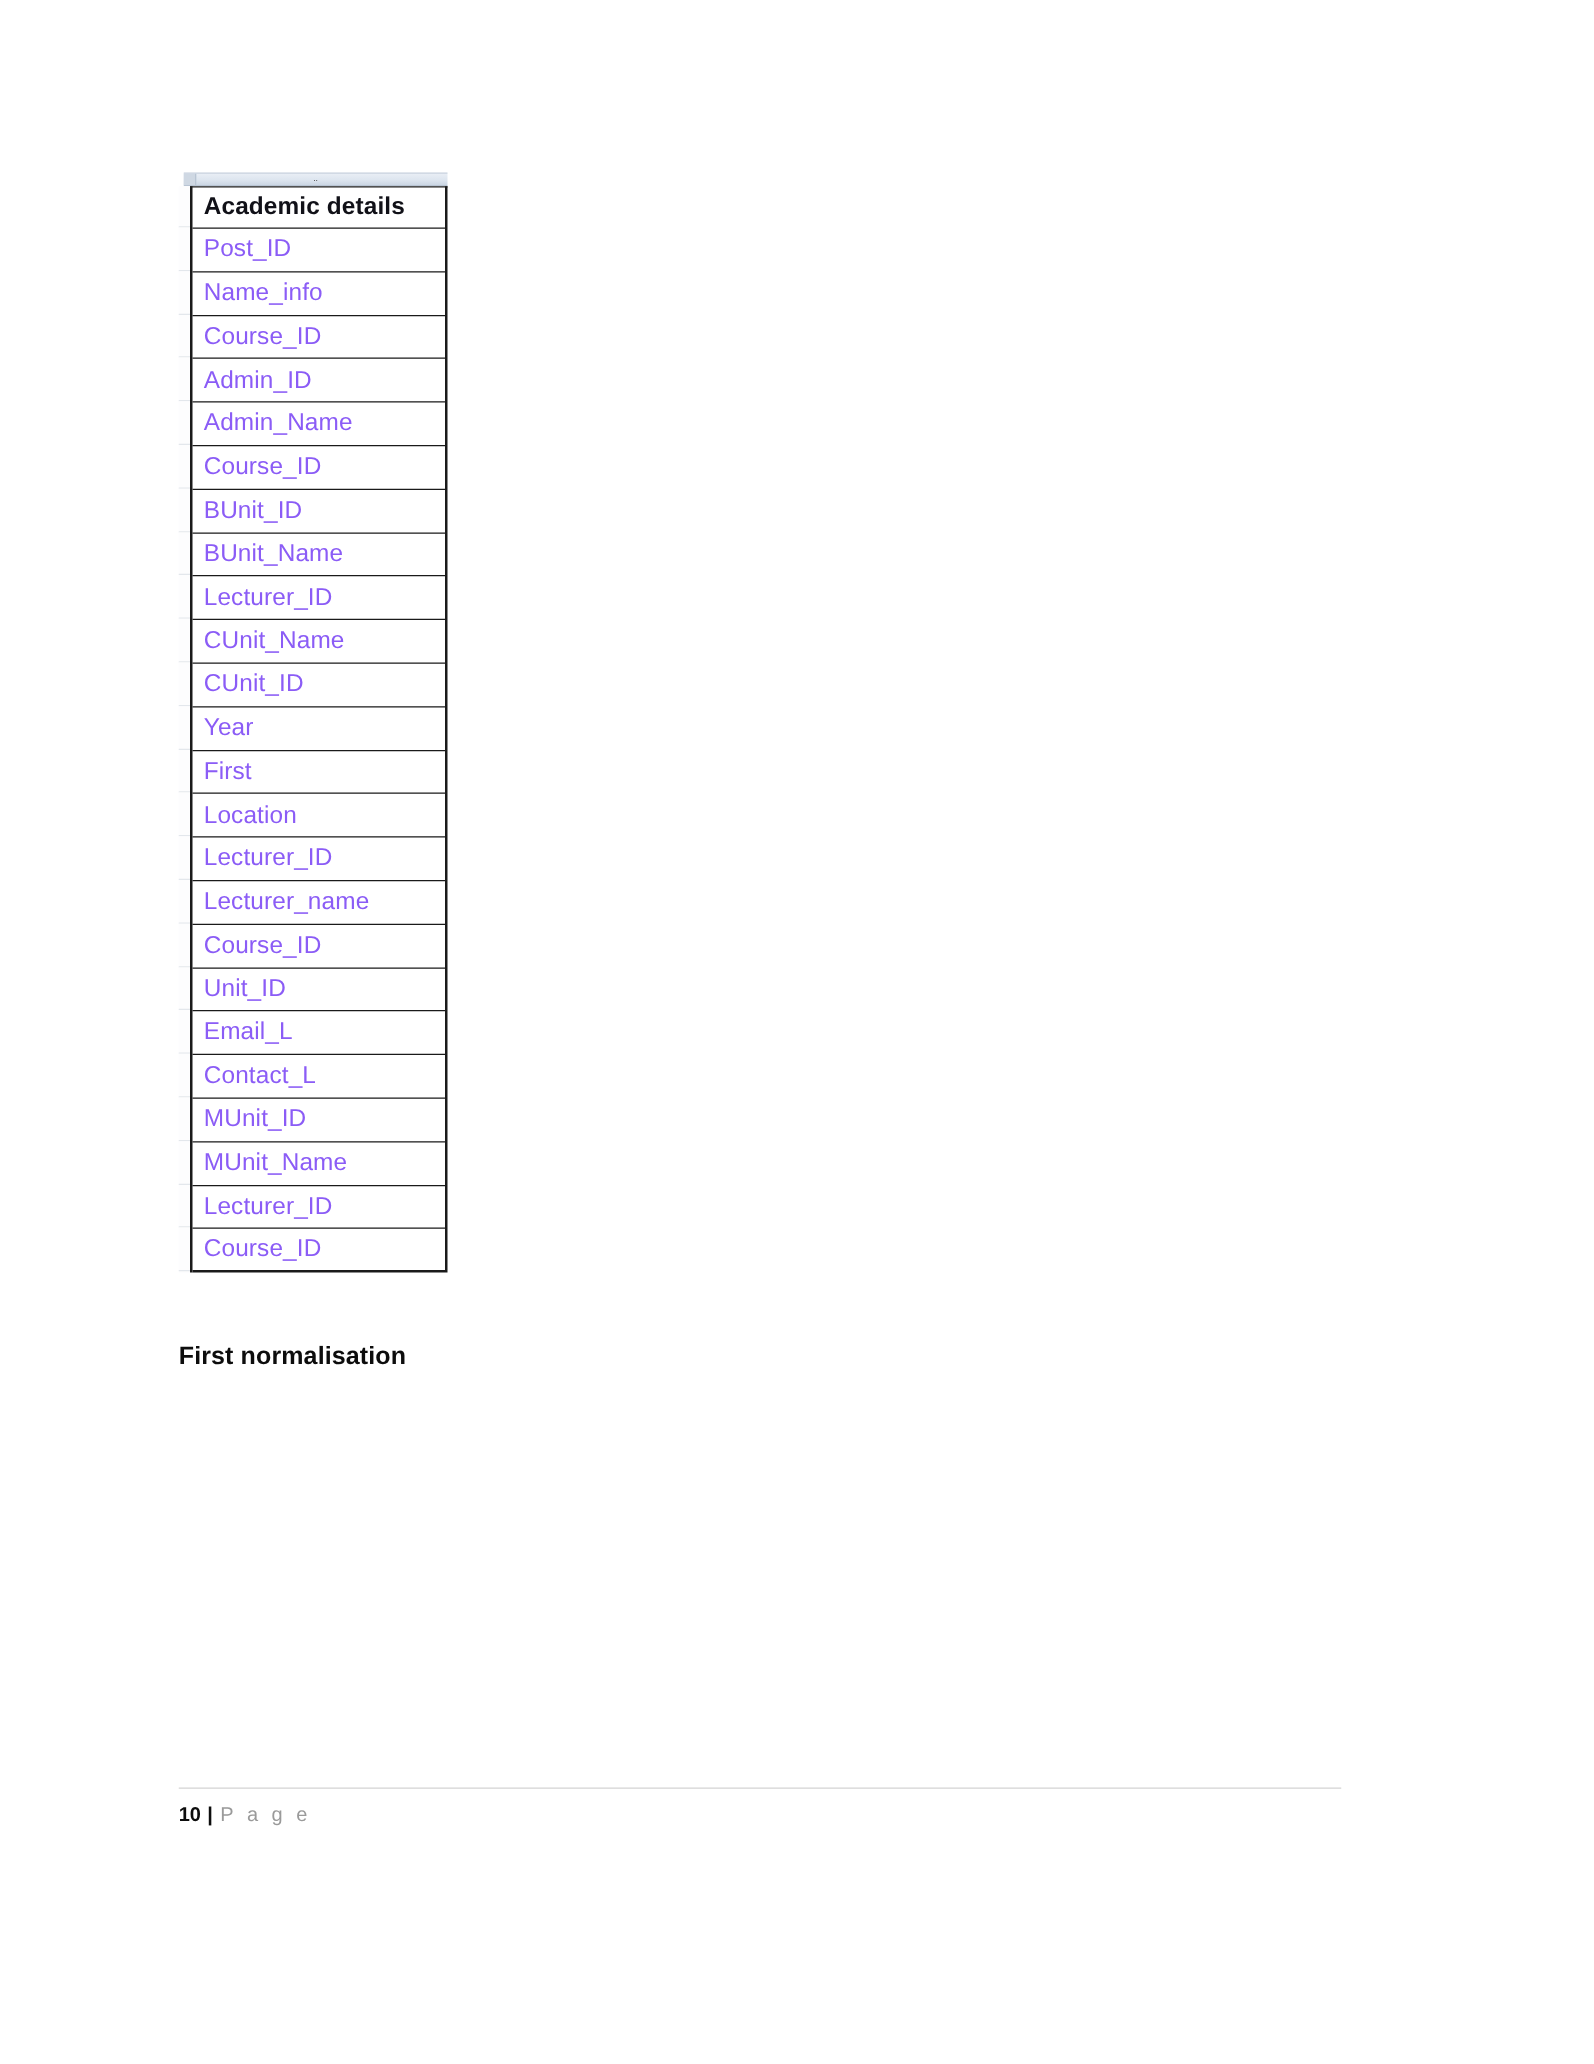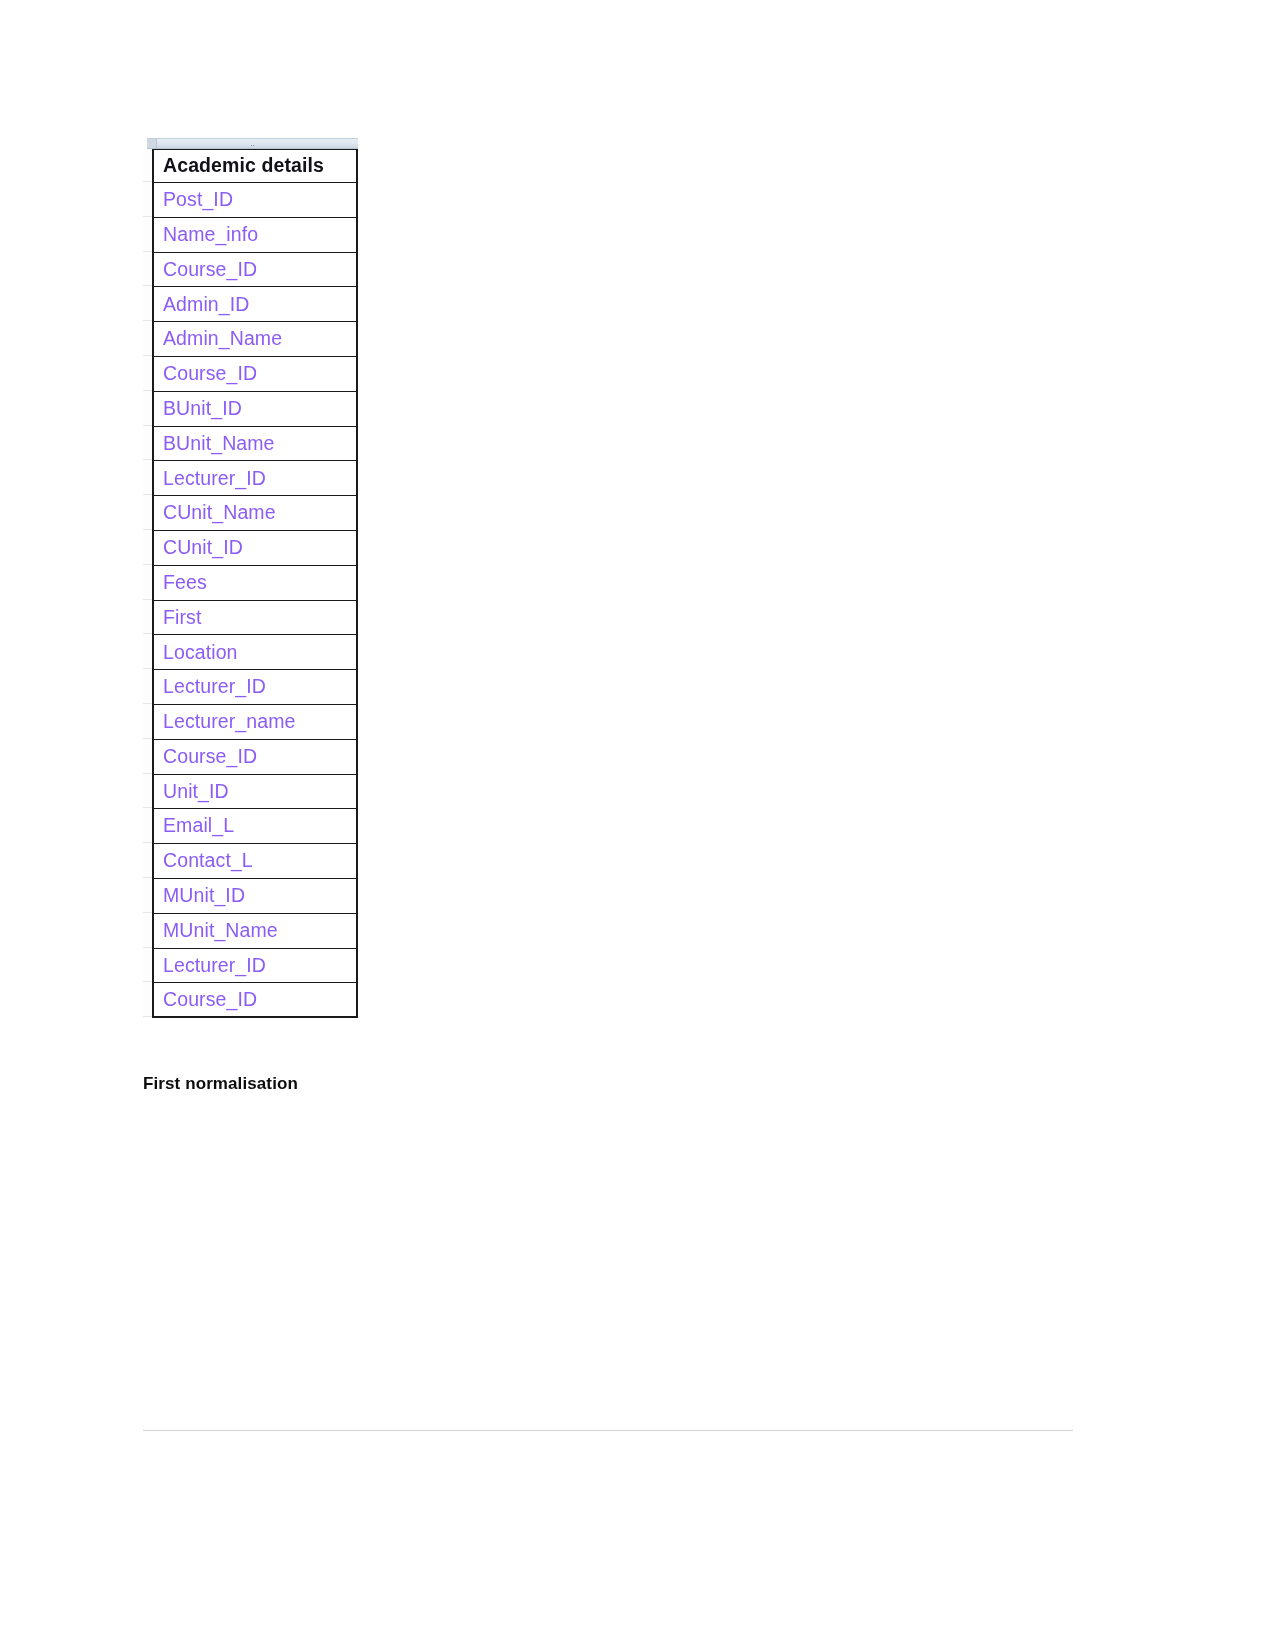--- a/index.html
+++ b/index.html
@@ -118,21 +118,21 @@
   .sheet-cell.last {
     border-bottom: 2px solid #1a1a1a;
   }
 
   
   .doc-heading {
     position: absolute;
     left: 143px;
     top: 1074px;
     font-family: "Liberation Sans", sans-serif;
-    font-size: 17px;
+    font-size: 20px;
     font-weight: bold;
     color: #0d0d0d;
     letter-spacing: 0.1px;
   }
 
   .doc-paragraph {
     position: absolute;
     left: 143px;
     top: 1134px;
     width: 930px;
@@ -225,21 +225,21 @@
         <div class="sheet-cell">Name_info</div>
         <div class="sheet-cell">Course_ID</div>
         <div class="sheet-cell">Admin_ID</div>
         <div class="sheet-cell">Admin_Name</div>
         <div class="sheet-cell">Course_ID</div>
         <div class="sheet-cell">BUnit_ID</div>
         <div class="sheet-cell">BUnit_Name</div>
         <div class="sheet-cell">Lecturer_ID</div>
         <div class="sheet-cell">CUnit_Name</div>
         <div class="sheet-cell">CUnit_ID</div>
-        <div class="sheet-cell">Fees</div>
+        <div class="sheet-cell">Year</div>
         <div class="sheet-cell">First</div>
         <div class="sheet-cell">Location</div>
         <div class="sheet-cell">Lecturer_ID</div>
         <div class="sheet-cell">Lecturer_name</div>
         <div class="sheet-cell">Course_ID</div>
         <div class="sheet-cell">Unit_ID</div>
         <div class="sheet-cell">Email_L</div>
         <div class="sheet-cell">Contact_L</div>
         <div class="sheet-cell">MUnit_ID</div>
         <div class="sheet-cell">MUnit_Name</div>
@@ -247,15 +247,20 @@
         <div class="sheet-cell last">Course_ID</div>
       </div>
     </div>
   </div>
 
   <div class="doc-heading">First normalisation</div>
 
 
   <div class="footer">
     <div class="footer-rule"></div>
+    <div class="footer-text">
+      <span class="footer-num">10</span>
+      <span class="footer-sep">|</span>
+      <span class="footer-label">P a g e</span>
+    </div>
   </div>
 
 </div>
 
 </body></html>

